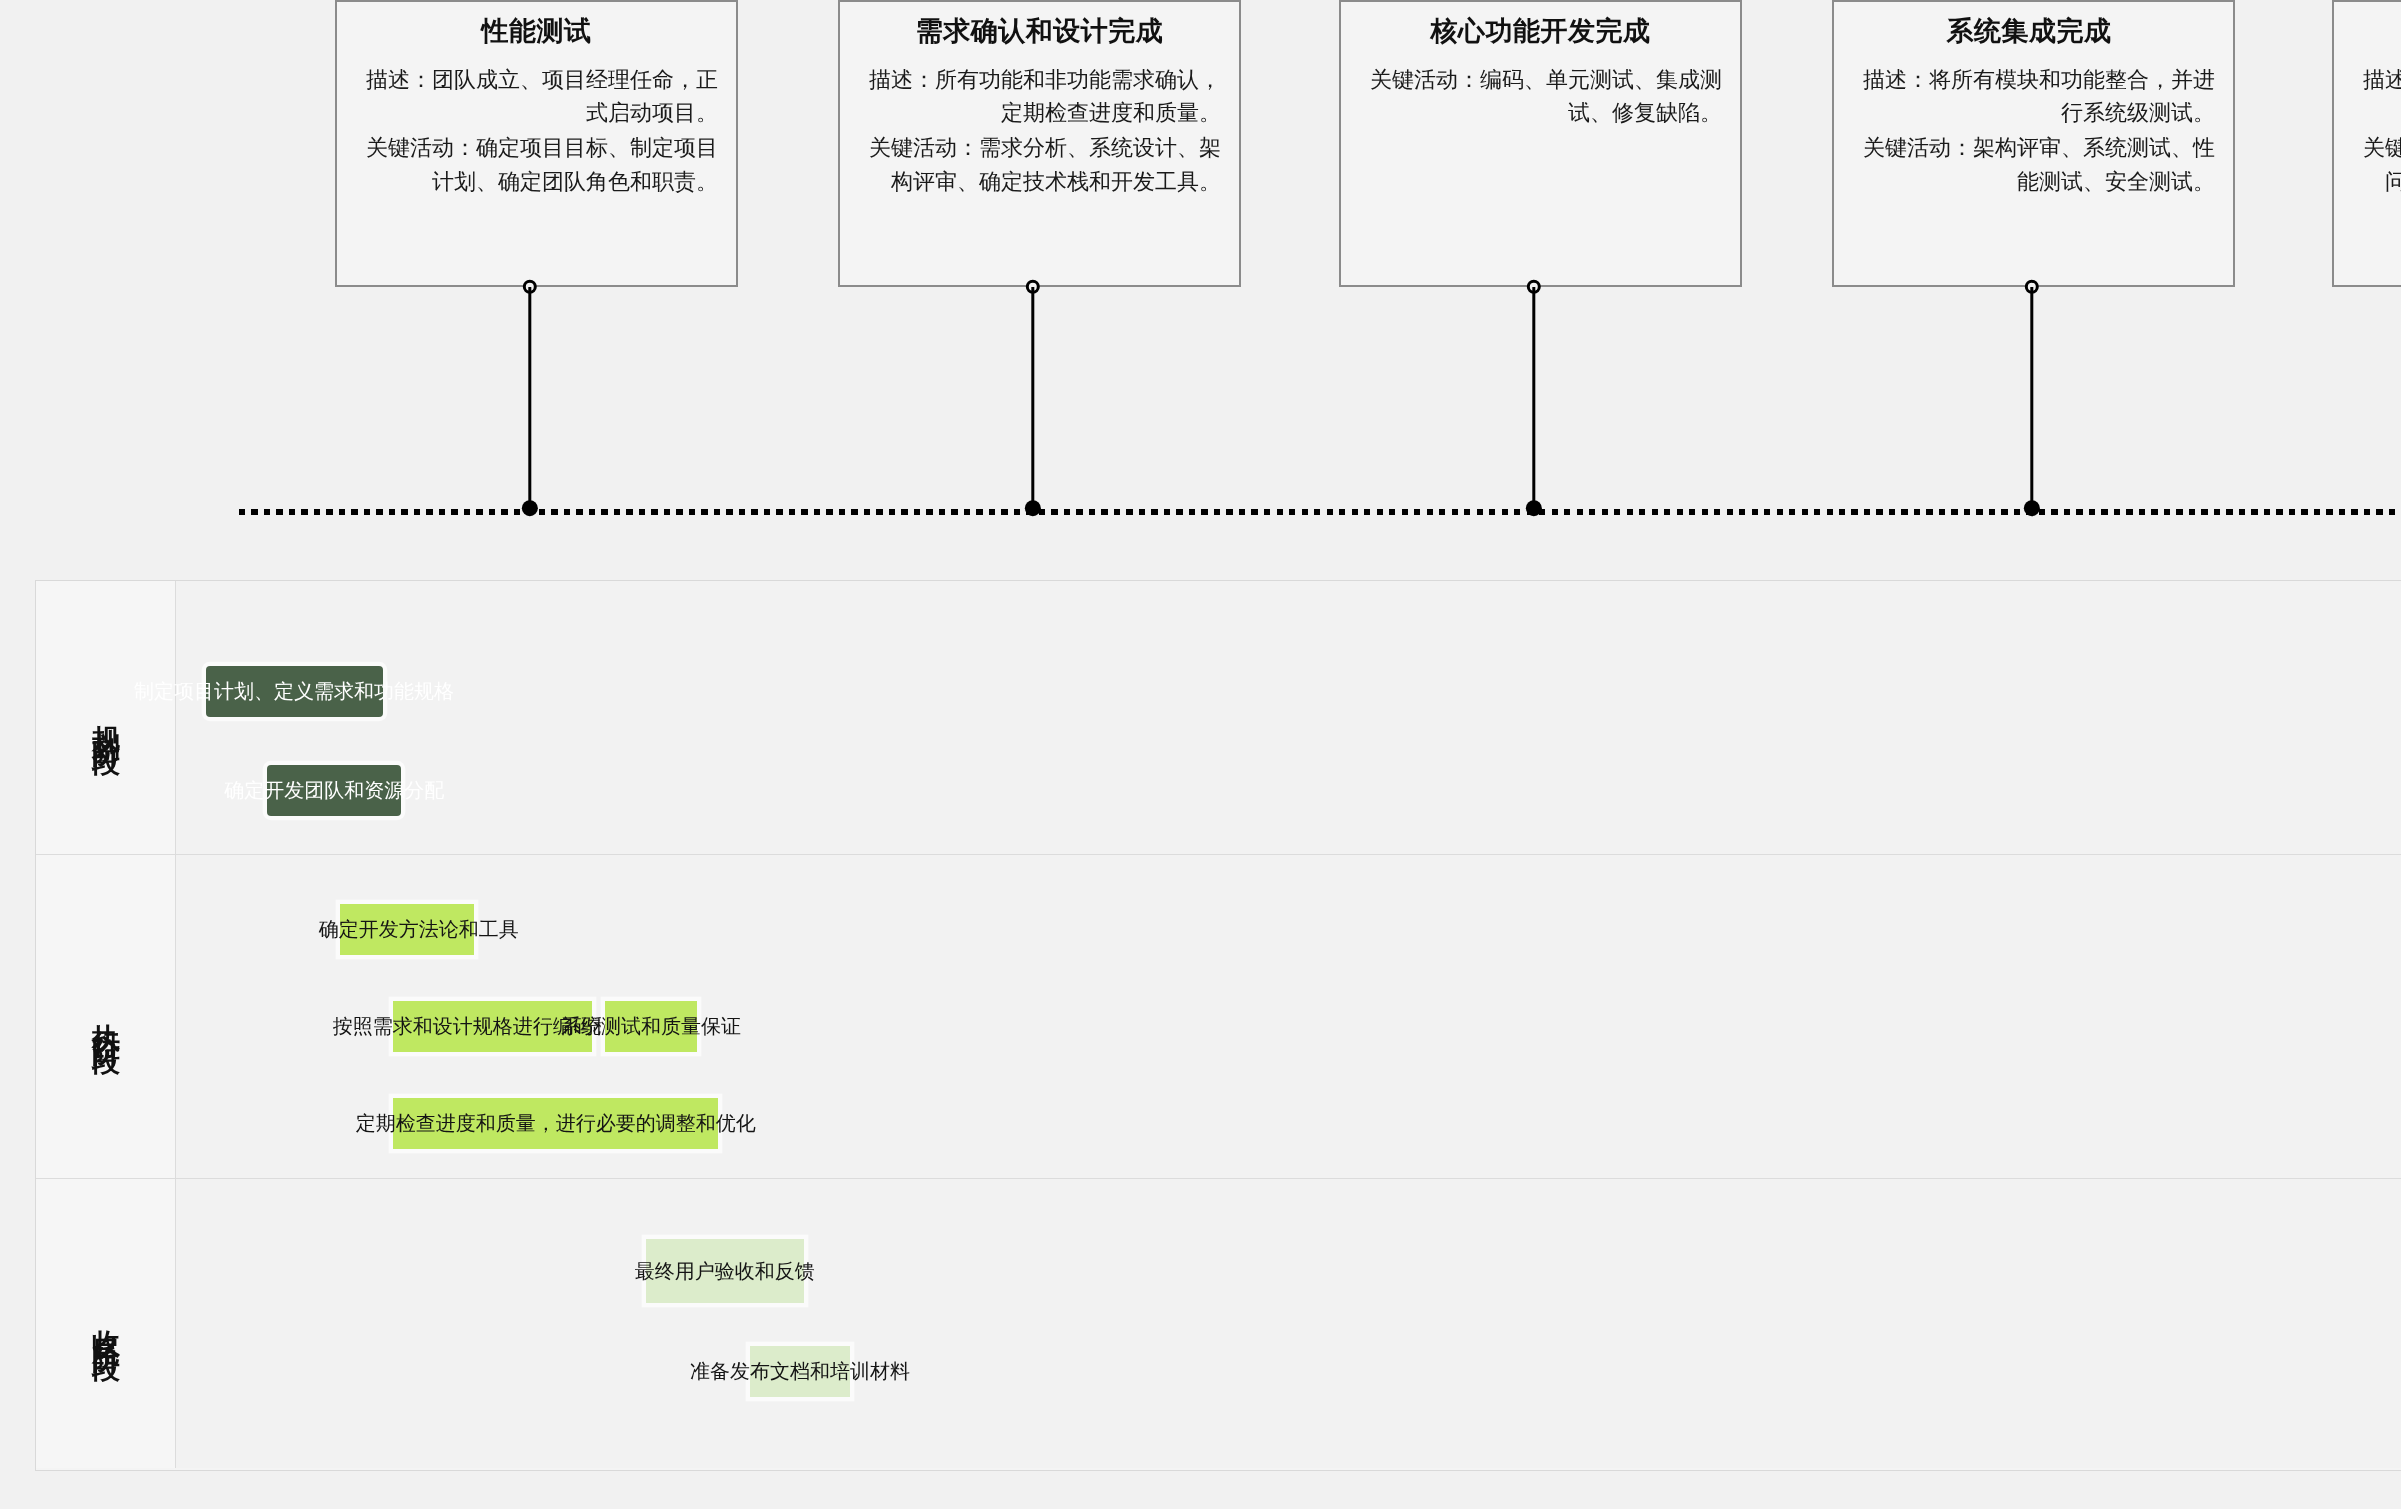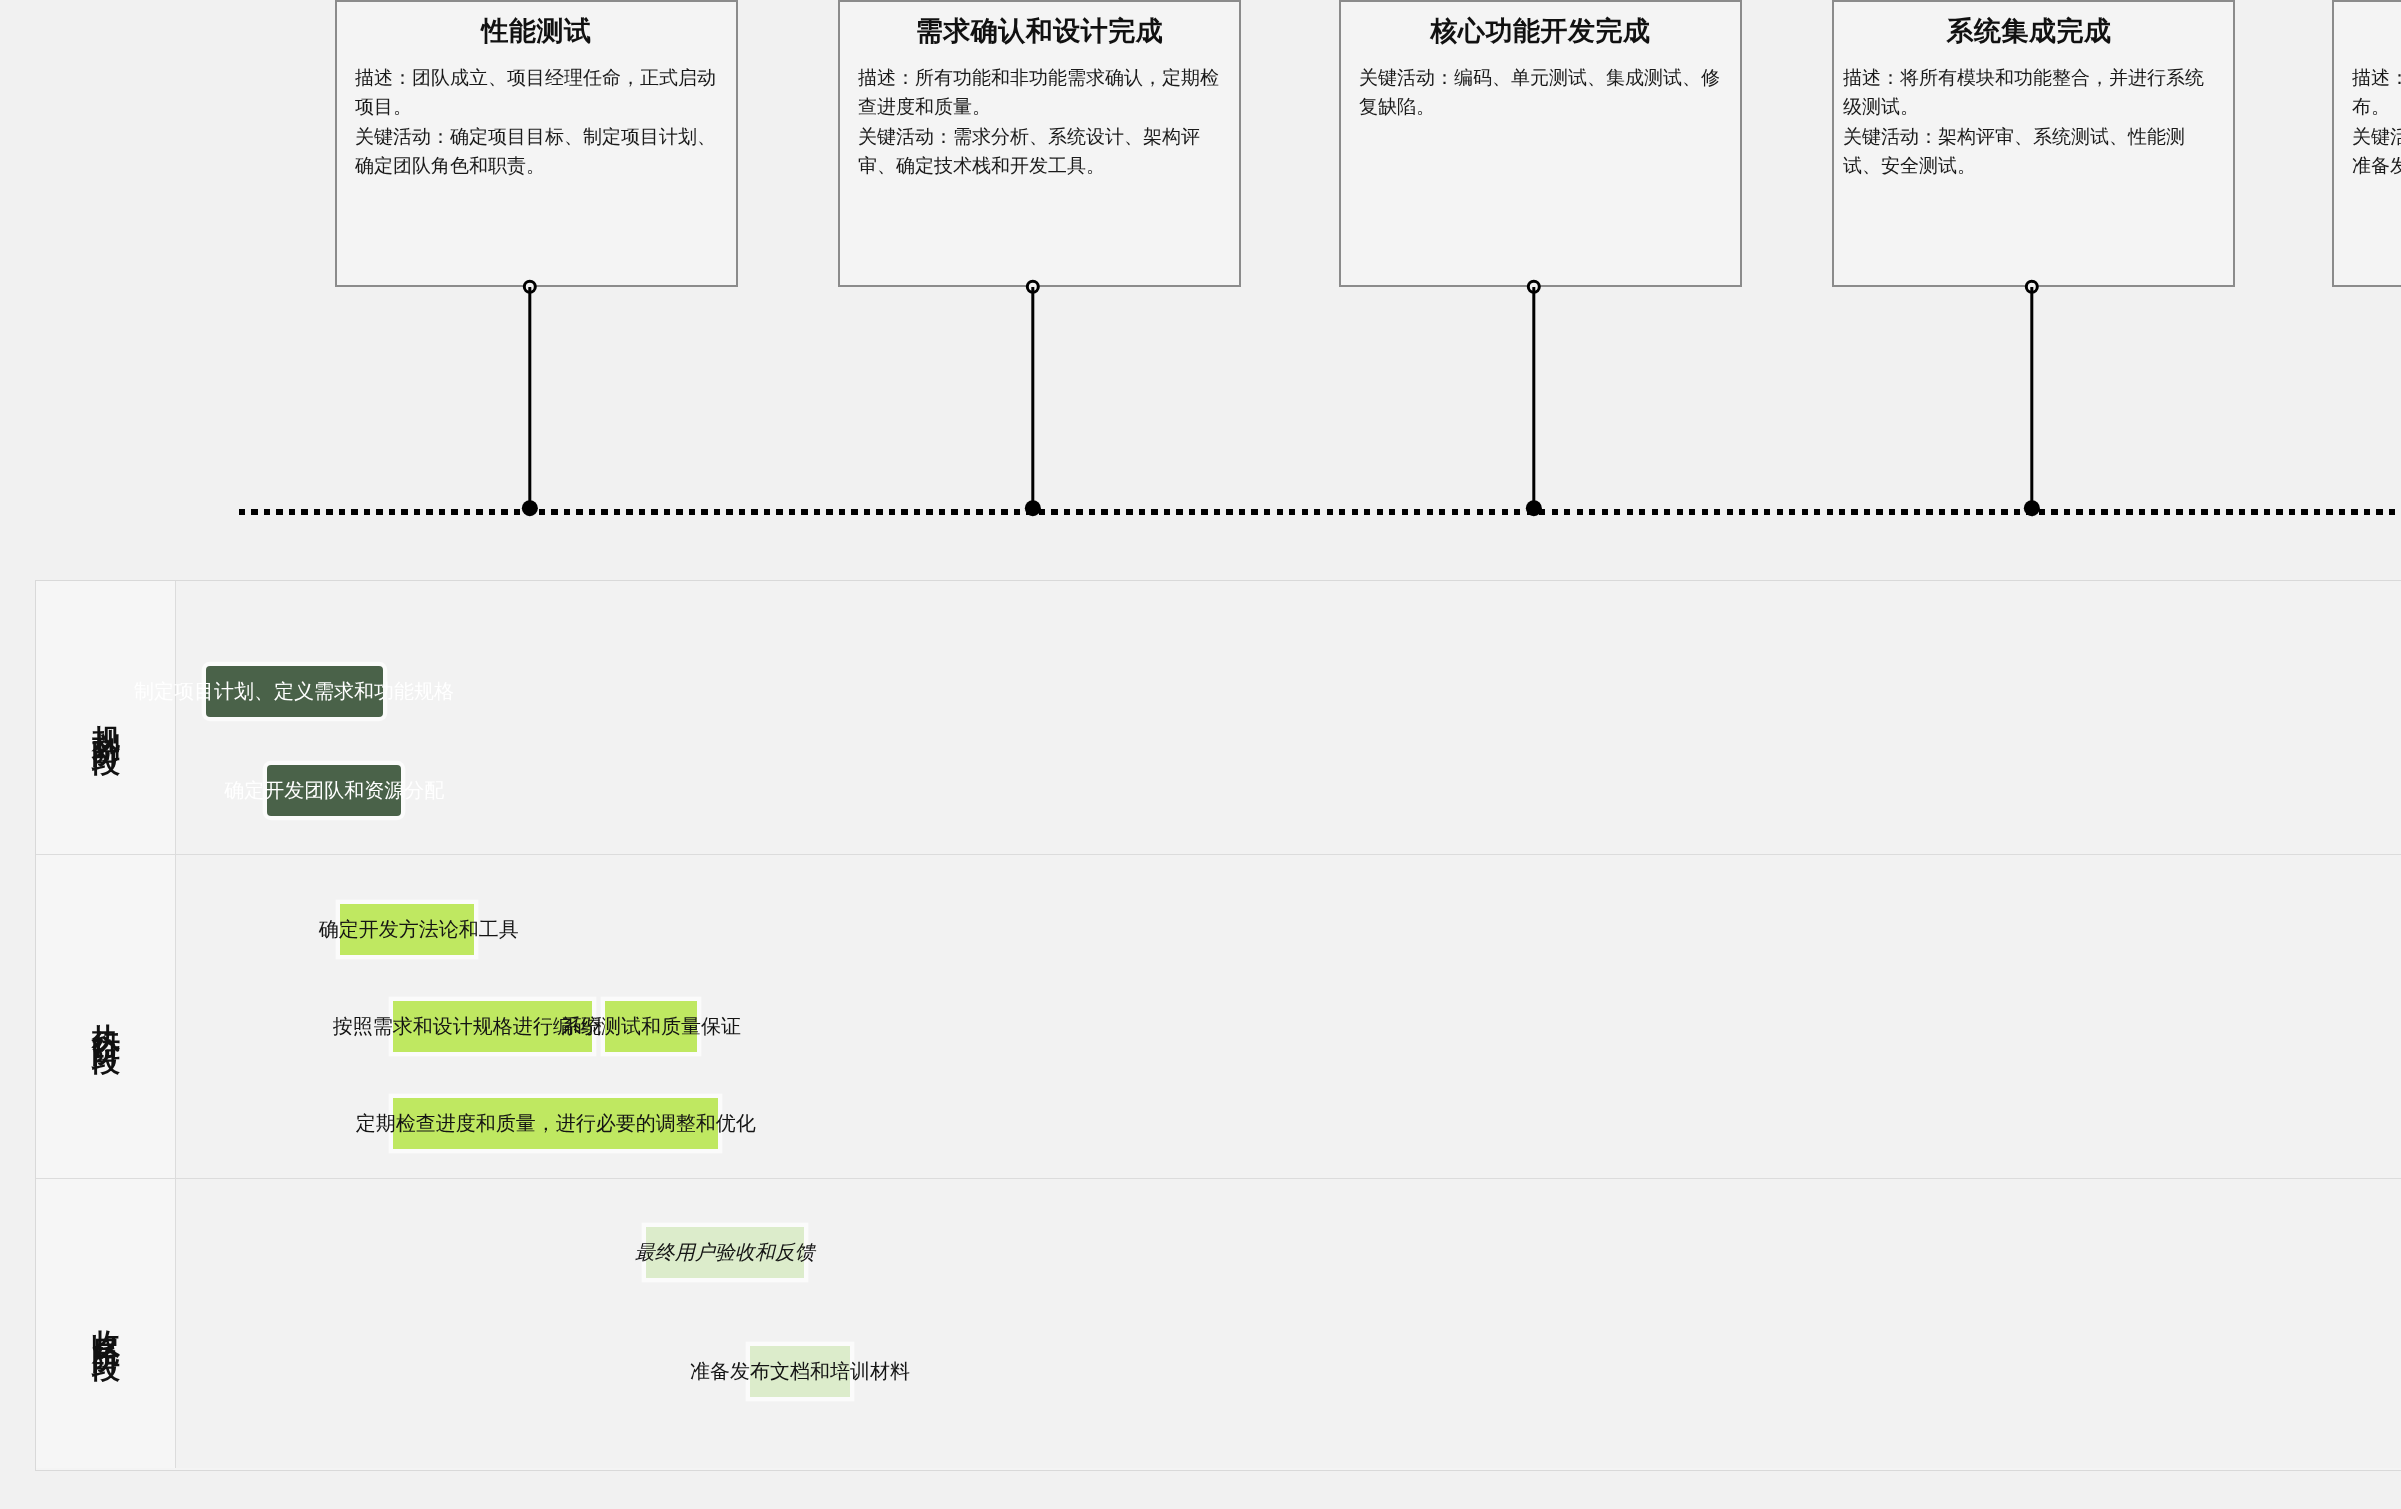--- a/index.html
+++ b/index.html
@@ -37,24 +37,24 @@
   .ms-title {
     font-size: 27px;
     font-weight: bold;
     color: #111;
     text-align: center;
     line-height: 1.25;
     margin-bottom: 14.4px;
     letter-spacing: 0.5px;
   }
   .ms-body {
-    font-size: 19px;
+    font-size: 22px;
     color: #1a1a1a;
     line-height: 1.53;
-    text-align: left;
+    text-align: right;
   }
   .ms-body p { margin: 0 0 1px 0; }
 
   .ms-connector {
     position: absolute;
     width: 1.9px;
   }
   .ms-stem {
     position: absolute;
     left: 50%;
@@ -252,20 +252,20 @@
         <div class="gbar bright" style="left:16.0%; top:146px; width:3.4%; height:51px;">系统测试和质量保证</div>
         <div class="gbar bright" style="left:8.1%; top:243px; width:12.1%; height:51px;">定期检查进度和质量，进行必要的调整和优化</div>
       </div>
     </div>
 
     <div class="gantt-row" style="height:289px;">
       <div class="gantt-row-label">
         <span>收尾阶段</span>
       </div>
       <div class="gantt-row-track">
-        <div class="gbar pale" style="left:17.5%; top:48px; width:5.9%; height:51px;font-style:italic;">最终用户验收和反馈</div>
+        <div class="gbar pale" style="left:17.5%; top:60px; width:5.9%; height:64px;">最终用户验收和反馈</div>
         <div class="gbar pale" style="left:21.4%; top:167px; width:3.7%; height:51px;">准备发布文档和培训材料</div>
       </div>
     </div>
   </div>
 
 </div>
 
 
 </body></html>

